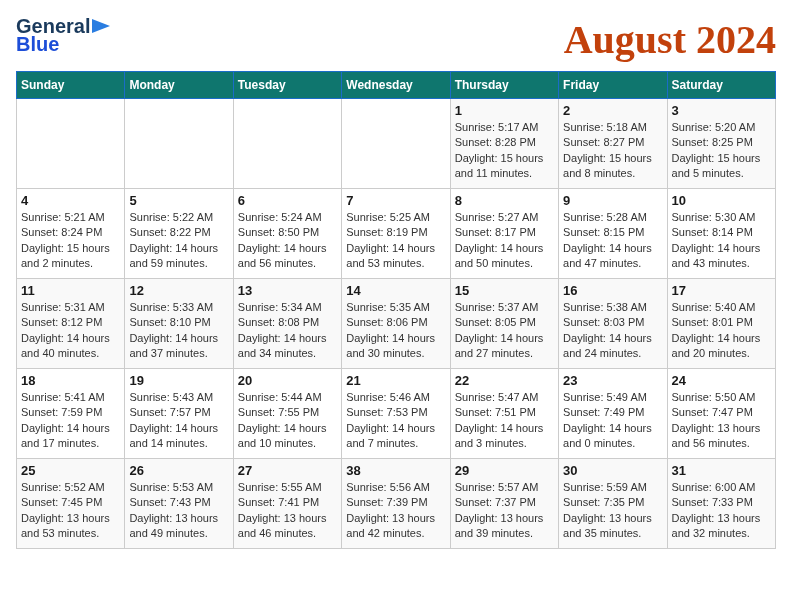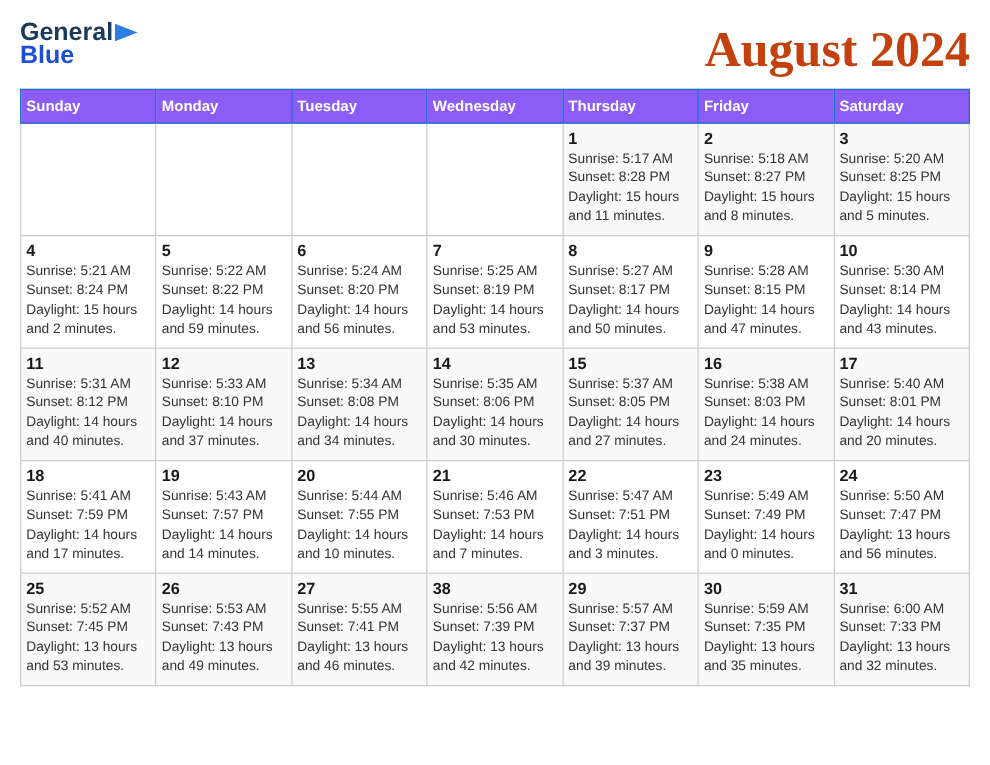--- a/index.html
+++ b/index.html
@@ -29,21 +29,21 @@
     }
     .title-block { text-align: right; }
     .title-block h1 { font-size: 40px; color: #c2410c; font-weight: bold; font-family: Liberation Serif, serif; }
     .title-block h2 { font-size: 16px; color: #333; font-weight: normal; }
     table {
       width: 100%;
       border-collapse: collapse;
       font-size: 11px;
     }
     thead tr {
-      background: #8b5cf6;
+      background: #0f766e;
       color: #fff;
     }
     thead th {
       padding: 6px 4px;
       text-align: left;
       font-size: 12px;
       font-weight: bold;
       border: 1px solid #1a6cc8;
     }
     tbody tr {
@@ -142,21 +142,21 @@
         <td>
           <span class="day-num">5</span>
           <div class="day-info" style="white-space: pre-line;">Sunrise: 5:22 AM
 Sunset: 8:22 PM
 Daylight: 14 hours
 and 59 minutes.</div>
         </td>
         <td>
           <span class="day-num">6</span>
           <div class="day-info" style="white-space: pre-line;">Sunrise: 5:24 AM
-Sunset: 8:20 PM
+Sunset: 8:50 PM
 Daylight: 14 hours
 and 56 minutes.</div>
         </td>
         <td>
           <span class="day-num">7</span>
           <div class="day-info" style="white-space: pre-line;">Sunrise: 5:25 AM
 Sunset: 8:19 PM
 Daylight: 14 hours
 and 53 minutes.</div>
         </td>

